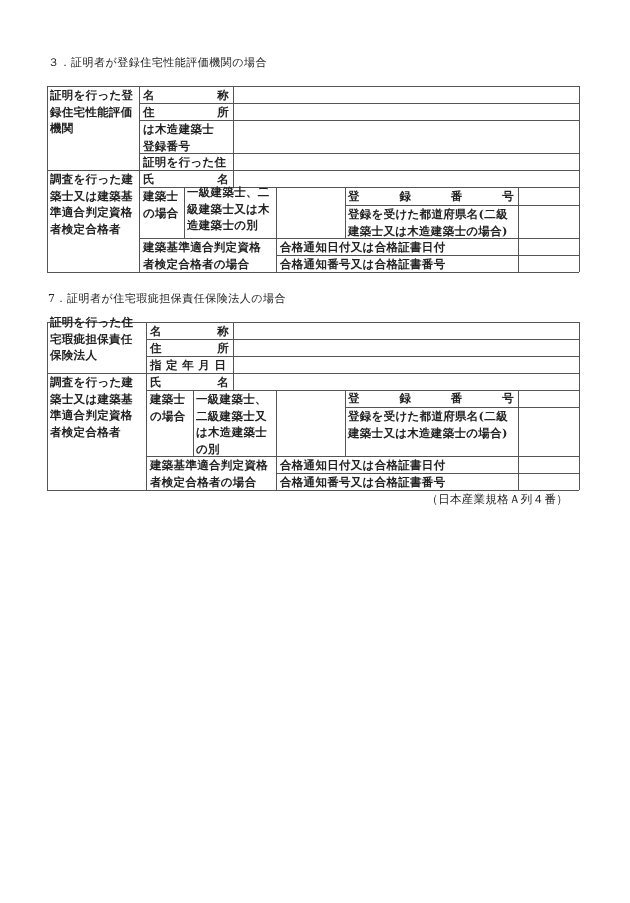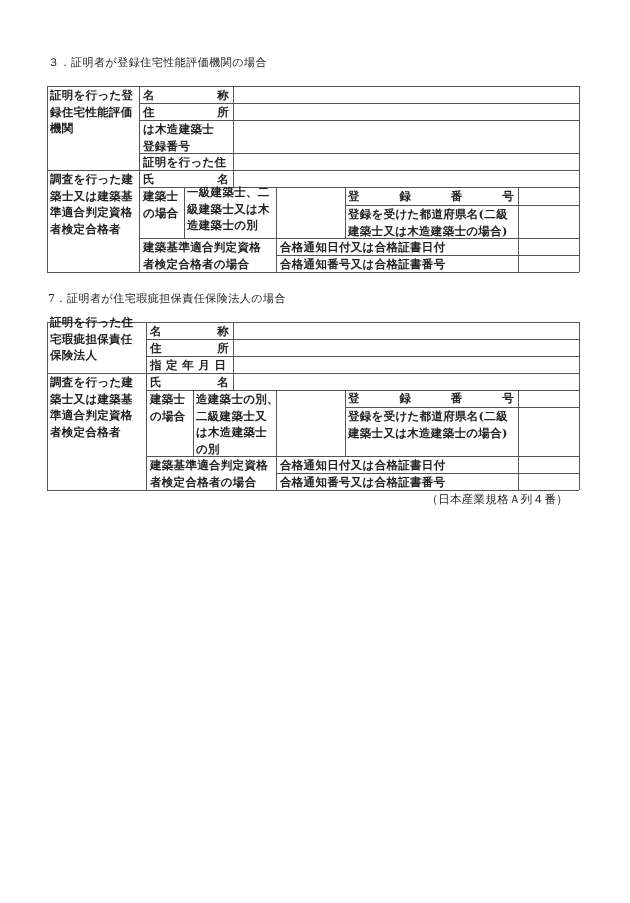--- a/index.html
+++ b/index.html
@@ -125,21 +125,21 @@
   <div class="cell" style="left:50px;top:374px">調査を行った建
 築士又は建築基
 準適合判定資格
 者検定合格者</div>
   <div class="cell spread" style="left:150px;top:374px;width:79px">
     <span>氏</span><span>名</span>
   </div>
   <div class="cell" style="left:234px;top:374px;width:344px;height:16px"></div>
   <div class="cell" style="left:150px;top:391px">建築士
 の場合</div>
-  <div class="cell" style="left:196px;top:391px">造建築士の別、
+  <div class="cell" style="left:196px;top:391px">一級建築士、
 二級建築士又
 は木造建築士
 の別</div>
   <div class="cell" style="left:277px;top:391px;width:67px;height:65px"></div>
   <div class="cell spread" style="left:348px;top:390px;width:166px">
     <span>登</span><span>録</span><span>番</span><span>号</span>
   </div>
   <div class="cell" style="left:519px;top:391px;width:59px;height:16px"></div>
   <div class="cell" style="left:348px;top:408px">登録を受けた都道府県名(二級
 建築士又は木造建築士の場合)</div>

